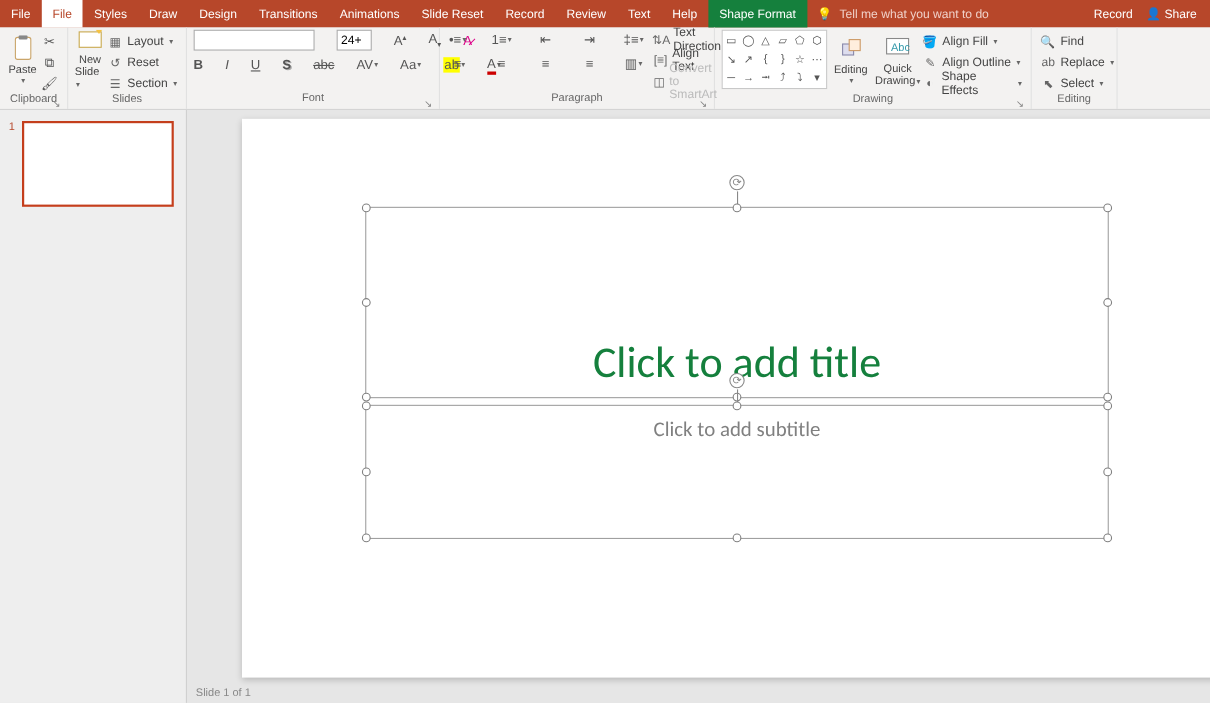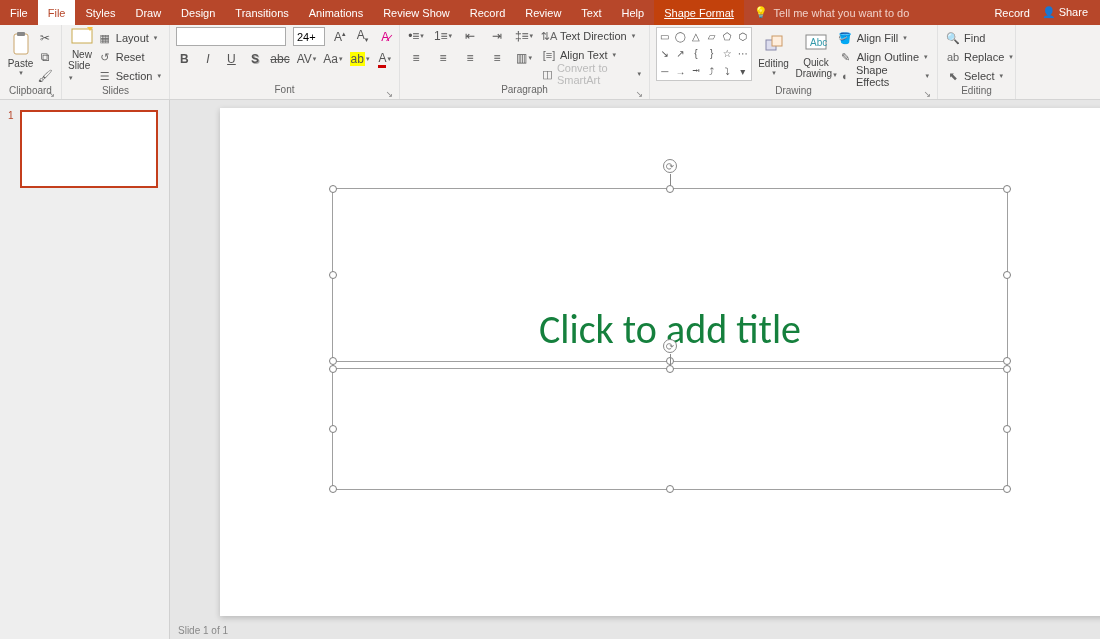--- a/index.html
+++ b/index.html
@@ -2,36 +2,36 @@
 <html><head>
 <meta charset="utf-8">
 <style>
 * { box-sizing: border-box; margin: 0; padding: 0; font-family: "Segoe UI", Arial, sans-serif; }
 body { width: 1100px; height: 639px; background: #e6e6e6; overflow: hidden; font-size: 11px; }
 
 
 .title-bar { height: 25px; background: #b7472a; display: flex; align-items: stretch; color: #fff; font-size: 11px; }
 .tab { padding: 0 10px; display: flex; align-items: center; cursor: pointer; text-align: center; }
 .tab.active { background: #fff; color: #b7472a; }
-.tab.contextual { background: #c2410c; text-decoration: underline; }
+.tab.contextual { background: #15803d; }
 .title-spacer { flex: 1; }
 .tellme { display: flex; align-items: center; gap: 6px; padding: 0 10px; color: #f0d0c8; }
 .title-right { display: flex; align-items: center; gap: 12px; padding: 0 12px; }
 
 
 .ribbon { height: 75px; background: #f3f2f1; border-bottom: 1px solid #d4d4d4; display: flex; }
 .group { border-right: 1px solid #e1e1e1; padding: 2px 6px 0 6px; display: flex; flex-direction: column; position: relative; }
 .group-body { flex: 1; display: flex; align-items: flex-start; }
 .group-label { height: 15px; text-align: center; font-size: 10px; color: #666; position: relative; }
 .group-label .launcher { position: absolute; right: 0; bottom: 0; font-size: 9px; color: #888; cursor: pointer; }
 
 .big-btn { display: flex; flex-direction: column; align-items: center; justify-content: center; width: 40px; height: 55px; font-size: 10px; color: #444; cursor: pointer; }
 .big-btn .ico { width: 24px; height: 24px; margin-bottom: 2px; display:flex; align-items:center; justify-content:center; }
 .col { display: flex; flex-direction: column; gap: 1px; }
-.row { display: flex; align-items: center; gap: 7px; }
+.row { display: flex; align-items: center; gap: 20px; }
 .sm { height: 18px; display: flex; align-items: center; font-size: 11px; color: #444; cursor: pointer; padding: 0 2px; gap: 4px; }
 .sm .mini-ico { width: 14px; height: 14px; display:inline-flex; align-items:center; justify-content:center; font-size:11px; color:#666;}
 .caret { font-size: 7px; color: #666; margin-left: 1px; }
 
 .font-combo { width: 110px; height: 19px; border: 1px solid #ababab; background: #fff; font-size: 11px; }
 .size-combo { width: 32px; height: 19px; border: 1px solid #ababab; background: #fff; font-size: 11px; text-align:left; padding-left:3px;}
 .btnico { width: 20px; height: 18px; display: inline-flex; align-items: center; justify-content: center; cursor: pointer; color:#555; font-size:12px; }
 .btnico.disabled, .sm.disabled { color: #bbb; cursor: default; }
 
 
@@ -70,21 +70,21 @@
 <body>
 
 <div class="title-bar">
   <div class="tab">File</div>
   <div class="tab active">File</div>
   <div class="tab">Styles</div>
   <div class="tab">Draw</div>
   <div class="tab">Design</div>
   <div class="tab">Transitions</div>
   <div class="tab">Animations</div>
-  <div class="tab">Review Show</div>
+  <div class="tab">Slide Reset</div>
   <div class="tab">Record</div>
   <div class="tab">Review</div>
   <div class="tab">Text</div>
   <div class="tab">Help</div>
   <div class="tab contextual">Shape Format</div>
   <div class="tellme">
     <span>💡</span>
     <span>Tell me what you want to do</span>
   </div>
   <div class="title-spacer"></div>
@@ -356,18 +356,19 @@
       <div class="ph ph-sub">
         <div class="rotate">⟳</div>
         <div class="handle h-tl"></div>
         <div class="handle h-t"></div>
         <div class="handle h-tr"></div>
         <div class="handle h-l"></div>
         <div class="handle h-r"></div>
         <div class="handle h-bl"></div>
         <div class="handle h-b"></div>
         <div class="handle h-br"></div>
+        <div class="ph-text">Click to add subtitle</div>
       </div>
 
     </div>
   </div>
 </div>
 <div class="status">Slide 1 of 1</div>
 
 </body></html>

